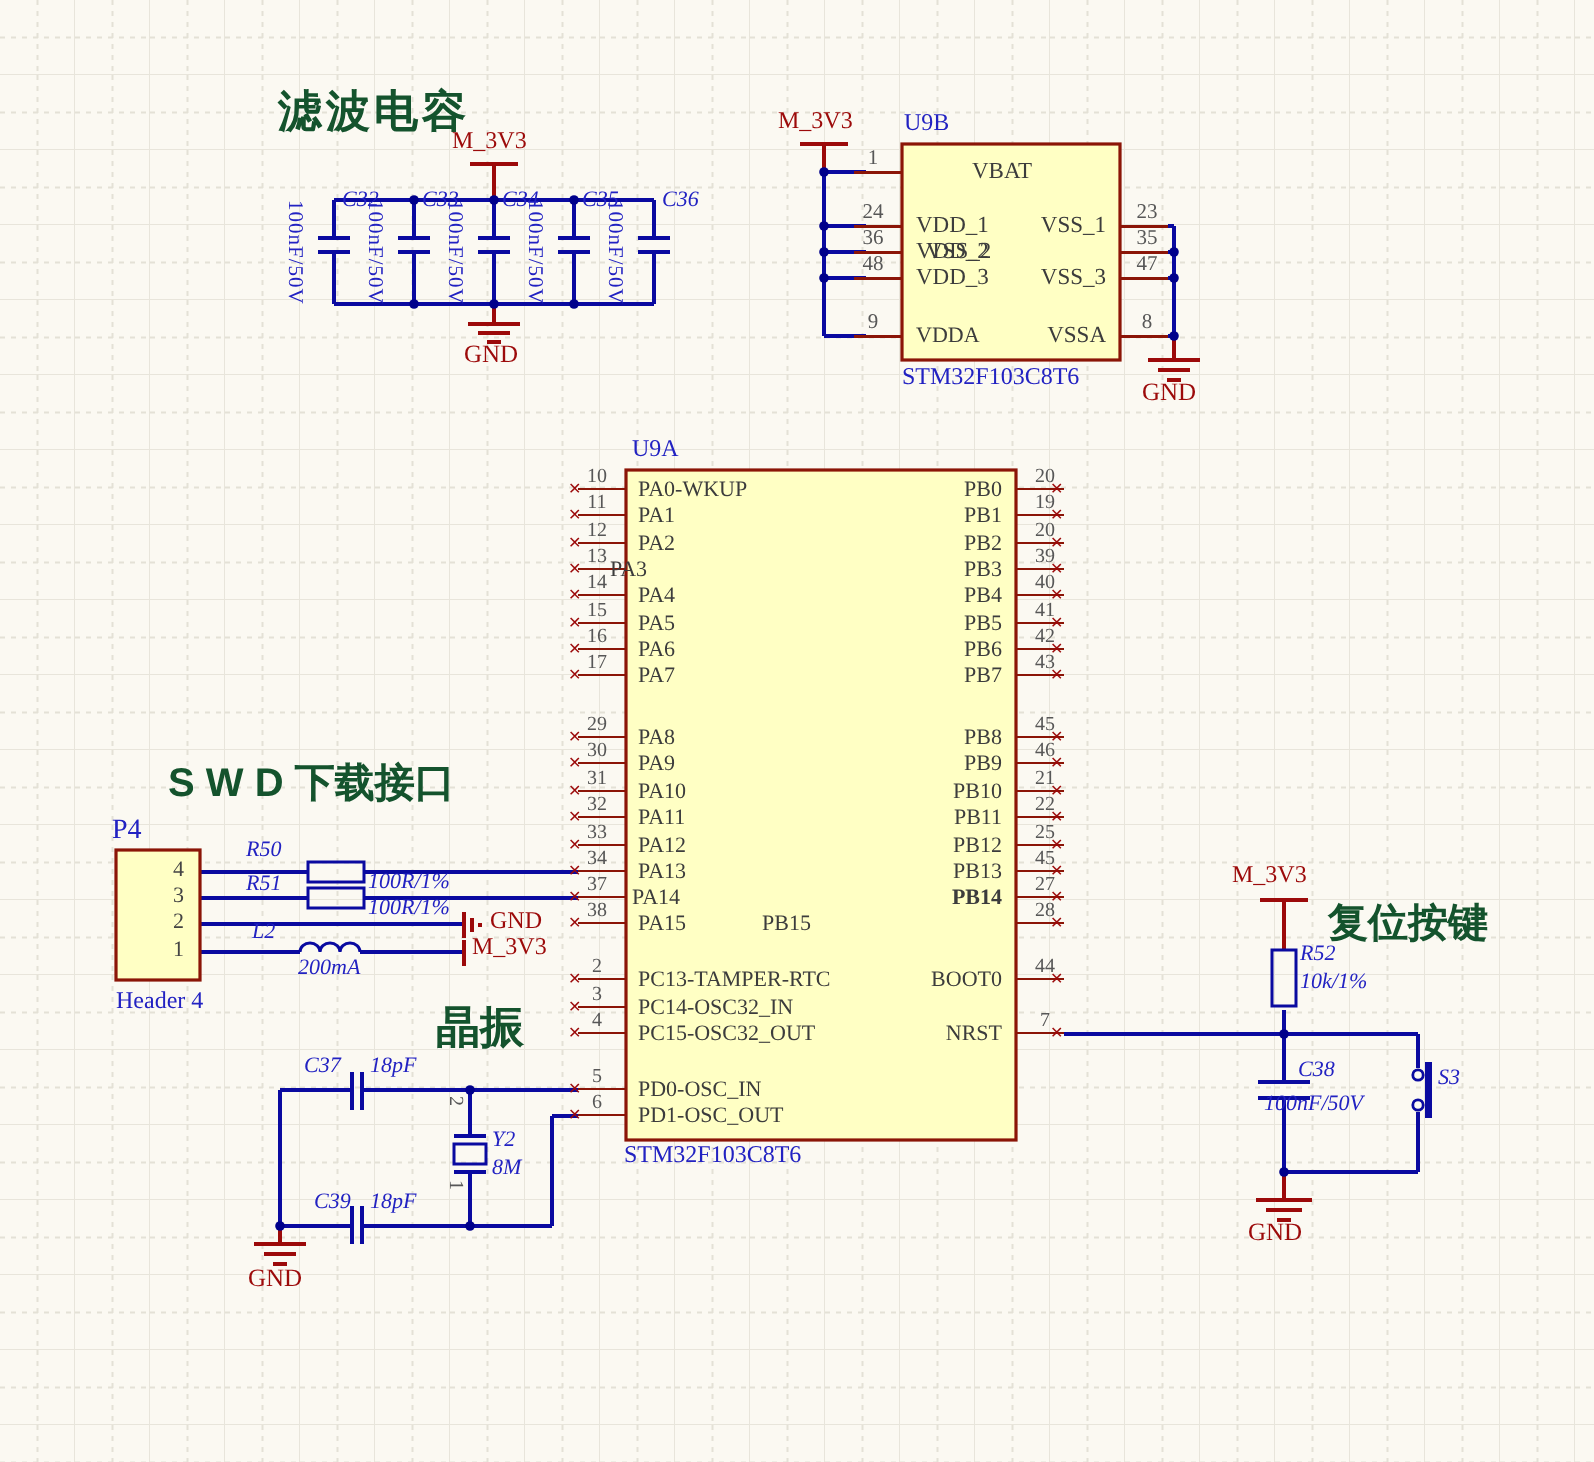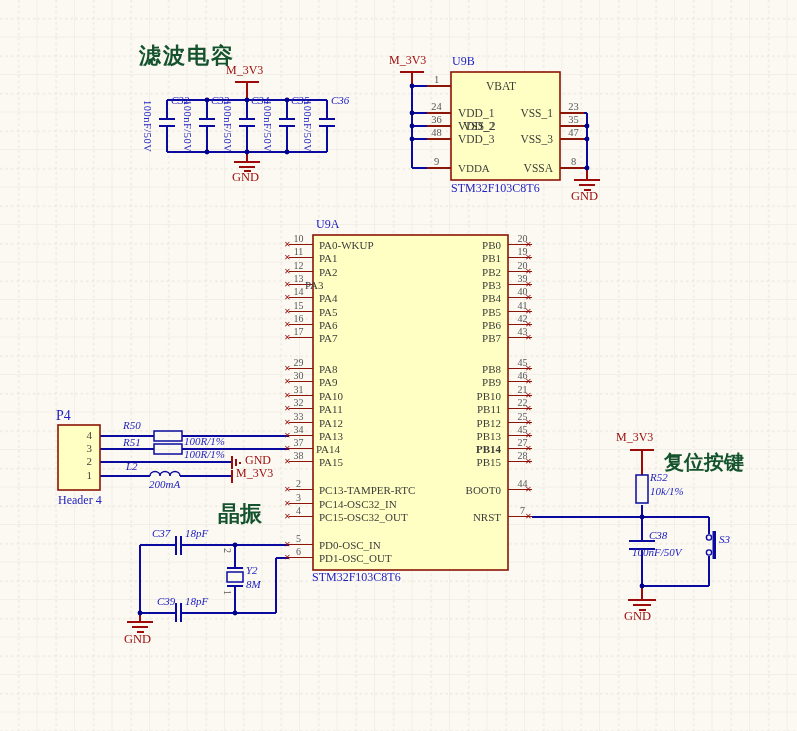--- a/index.html
+++ b/index.html
@@ -119,20 +119,21 @@
   <div class="lbl mar s125" style="left:232px;top:171px">GND</div>
 
   <div class="lbl mar s12" style="left:389px;top:54px">M_3V3</div>
   <div class="lbl blue s12" style="left:452px;top:55px">U9B</div>
   <div class="lbl blue s12" style="left:451px;top:182px">STM32F103C8T6</div>
   <div class="lbl mar s125" style="left:571px;top:190px">GND</div>
 
   <div class="lbl blue s12" style="left:316px;top:218px">U9A</div>
   <div class="lbl blue s12" style="left:312px;top:571px">STM32F103C8T6</div>
 
+  <div class="lbl title t20" style="left:84px;top:382px">S W D 下载接口</div>
   <div class="lbl blue s115" style="left:56px;top:409px">P4</div>
   <div class="lbl blue s12" style="left:58px;top:494px">Header 4</div>
   <div class="lbl blue s11" style="left:123px;top:420px">R50</div>
   <div class="lbl blue s11" style="left:184px;top:436px">100R/1%</div>
   <div class="lbl blue s11" style="left:123px;top:437px">R51</div>
   <div class="lbl blue s11" style="left:184px;top:449px">100R/1%</div>
   <div class="lbl blue s11" style="left:126px;top:461px">L2</div>
   <div class="lbl blue s11" style="left:149px;top:479px">200mA</div>
   <div class="lbl mar s12" style="left:245px;top:454px">GND</div>
   <div class="lbl mar s12" style="left:236px;top:467px">M_3V3</div>
@@ -298,21 +299,21 @@
       <div class="noerc" style="left: 525px; top: 432px;">✕</div>
       <div class="pin-num" style="left: 511px; top: 424px; width: 23px;">45</div>
       <div class="pin-name" style="left: 381px; top: 430px; width: 120px; text-align: right;">PB13</div>
       <div class="stub" style="left: 508px; top: 448px; width: 24px;"></div>
       <div class="noerc" style="left: 525px; top: 445px;">✕</div>
       <div class="pin-num" style="left: 511px; top: 437px; width: 23px;">27</div>
       <div class="pin-name" style="left: 381px; top: 443px; width: 120px; text-align: right; font-weight: bold;">PB14</div>
       <div class="stub" style="left: 508px; top: 461px; width: 24px;"></div>
       <div class="noerc" style="left: 525px; top: 458px;">✕</div>
       <div class="pin-num" style="left: 511px; top: 450px; width: 23px;">28</div>
-      <div class="pin-name" style="left: 381px; top: 456px; width: 120px; text-align: right;">PB15</div>
+      <div class="pin-name" style="left: 381px; top: 456px; width: 120px; ">PB15</div>
       <div class="stub" style="left: 508px; top: 489px; width: 24px;"></div>
       <div class="noerc" style="left: 525px; top: 486px;">✕</div>
       <div class="pin-num" style="left: 511px; top: 478px; width: 23px;">44</div>
       <div class="pin-name" style="left: 381px; top: 484px; width: 120px; text-align: right;">BOOT0</div>
       <div class="stub" style="left: 508px; top: 516px; width: 24px;"></div>
       <div class="noerc" style="left: 525px; top: 513px;">✕</div>
       <div class="pin-num" style="left: 511px; top: 505px; width: 23px;">7</div>
       <div class="pin-name" style="left: 381px; top: 511px; width: 120px; text-align: right;">NRST</div>
       <div class="pin-num" style="left: 424px; top: 74px; width: 25px; font-size: 10.5px;">1</div>
       <div class="pin-name" style="left: 458px; top: 80px; font-size: 11.5px; margin-left: 28px;">VBAT</div>

